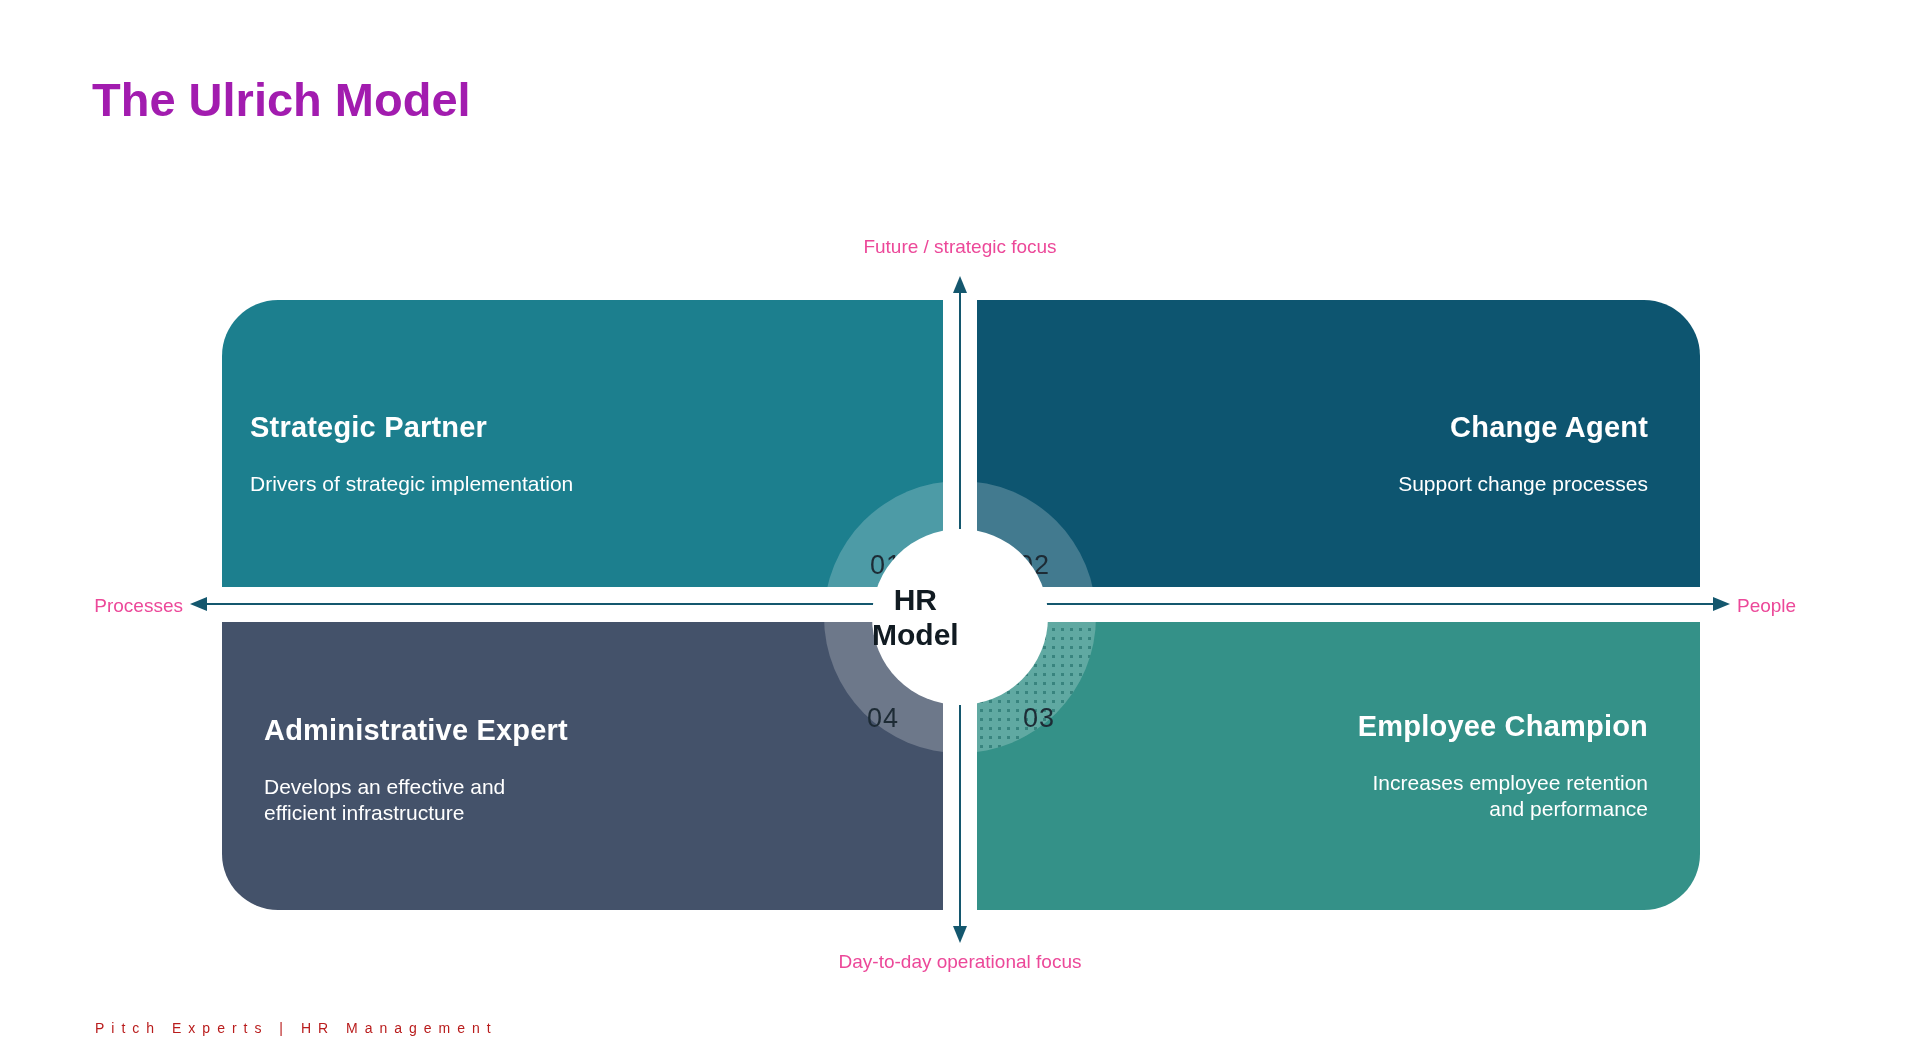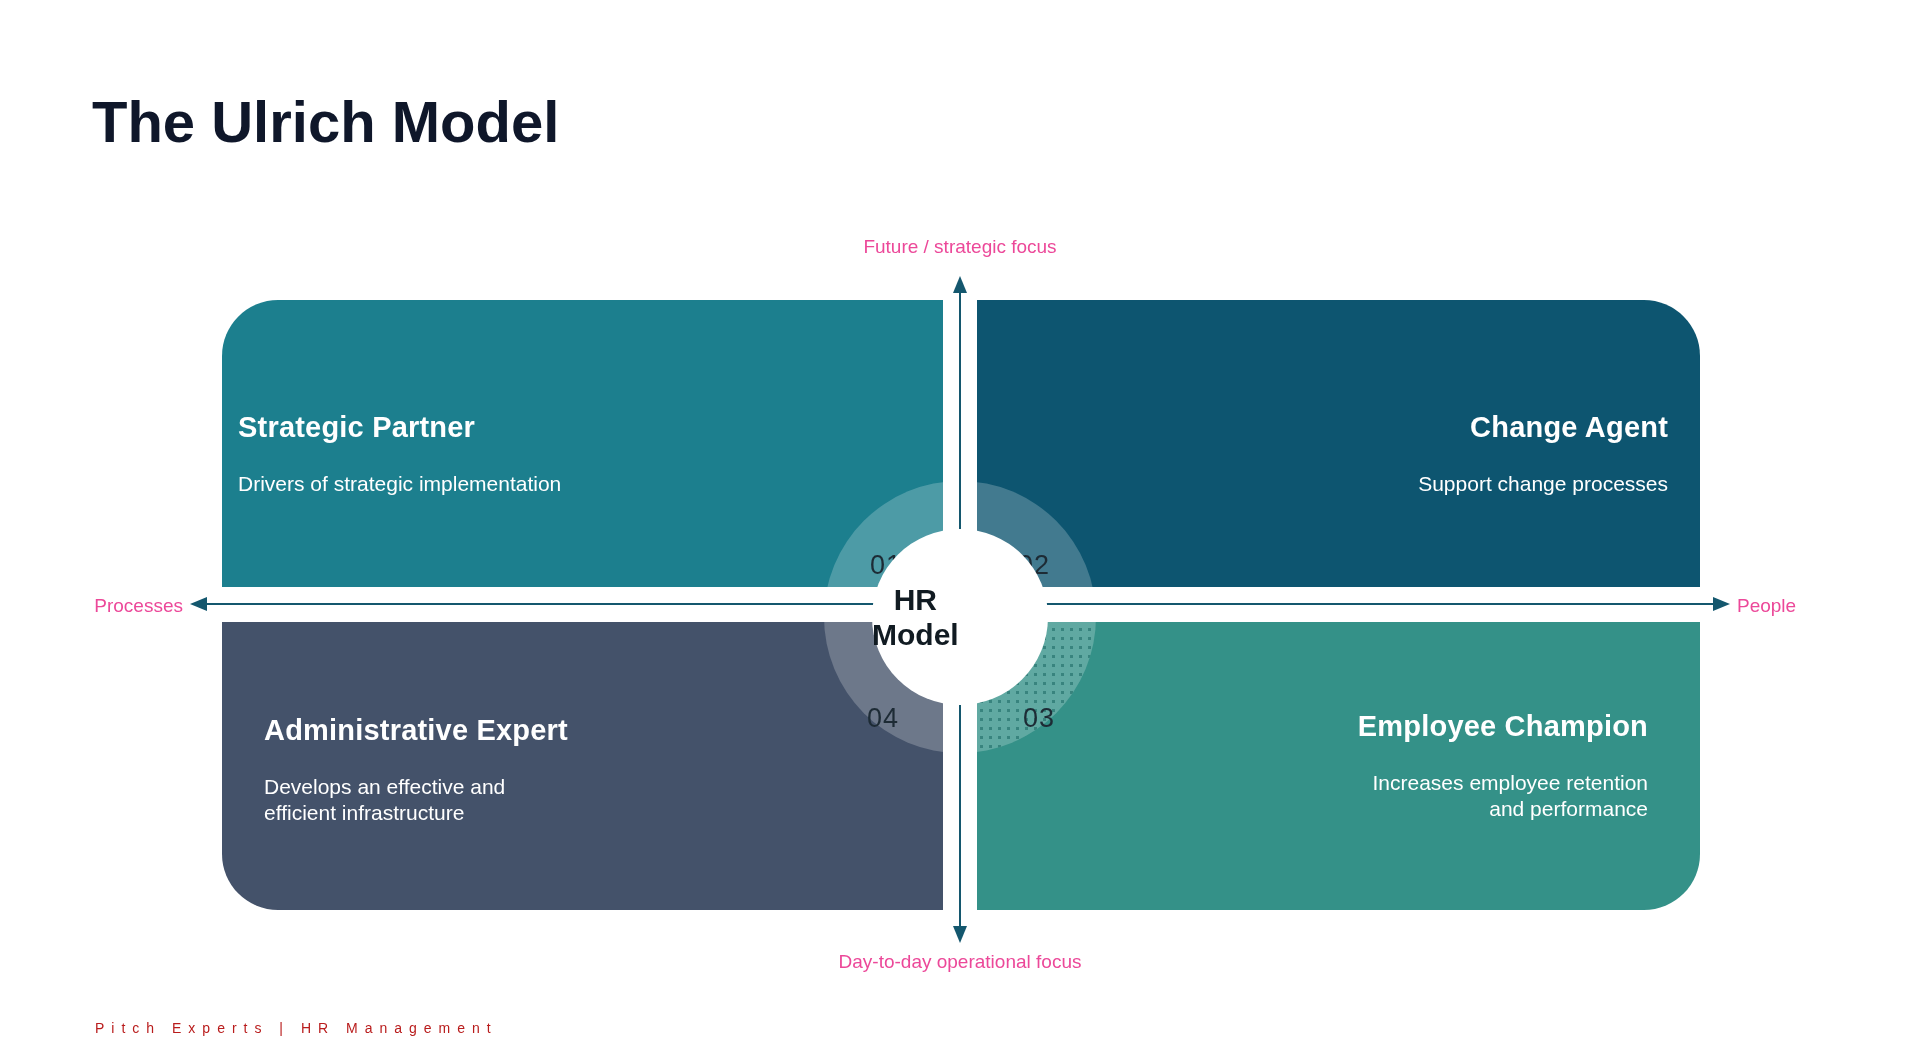--- a/index.html
+++ b/index.html
@@ -1,28 +1,28 @@
 <!DOCTYPE html>
 <html><head>
 <meta charset="utf-8">
 <style>
   * { margin:0; padding:0; box-sizing:border-box; }
   html,body { background:#ffffff; }
   body { font-family:"Liberation Sans", sans-serif; }
   .slide { position:relative; width:1919px; height:1054px; background:#ffffff; overflow:hidden; }
 
   .slide-title {
-    position:absolute; left:92px; top:88px;
-    font-size:58px; font-weight:700; color:#0f172a; letter-spacing:0px;
+    position:absolute; left:92px; top:72px;
+    font-size:47px; font-weight:700; color:#a21caf; letter-spacing:0px;
   }
 
   
   .quad { position:absolute; display:flex; flex-direction:column; justify-content:center; }
-  .quad-tl { left:222px; top:300px; width:721px; height:287px; border-radius:56px 0 0 0; align-items:flex-start; padding:20px 40px 0 16px; }
-  .quad-tr { left:977px; top:300px; width:723px; height:287px; border-radius:0 56px 0 0; align-items:flex-end; padding:20px 32px 0 40px; }
+  .quad-tl { left:222px; top:300px; width:721px; height:287px; border-radius:56px 0 0 0; align-items:flex-start; padding:20px 40px 0 28px; }
+  .quad-tr { left:977px; top:300px; width:723px; height:287px; border-radius:0 56px 0 0; align-items:flex-end; padding:20px 52px 0 40px; }
   .quad-bl { left:222px; top:622px; width:721px; height:288px; border-radius:0 0 0 56px; align-items:flex-start; padding:8px 40px 0 42px; }
   .quad-br { left:977px; top:622px; width:723px; height:288px; border-radius:0 0 56px 0; align-items:flex-end; padding:0 52px 0 40px; }
 
   .q-title { color:#ffffff; font-size:29px; font-weight:700; letter-spacing:0.2px; }
   .q-desc  { color:#ffffff; font-size:21px; font-weight:400; margin-top:27px; line-height:26px; white-space:pre-line; }
   .quad-tr .q-title, .quad-tr .q-desc, .quad-br .q-title, .quad-br .q-desc { text-align:right; }
 
   
   .ring {
     position:absolute; left:824px; top:481px; width:272px; height:272px;

